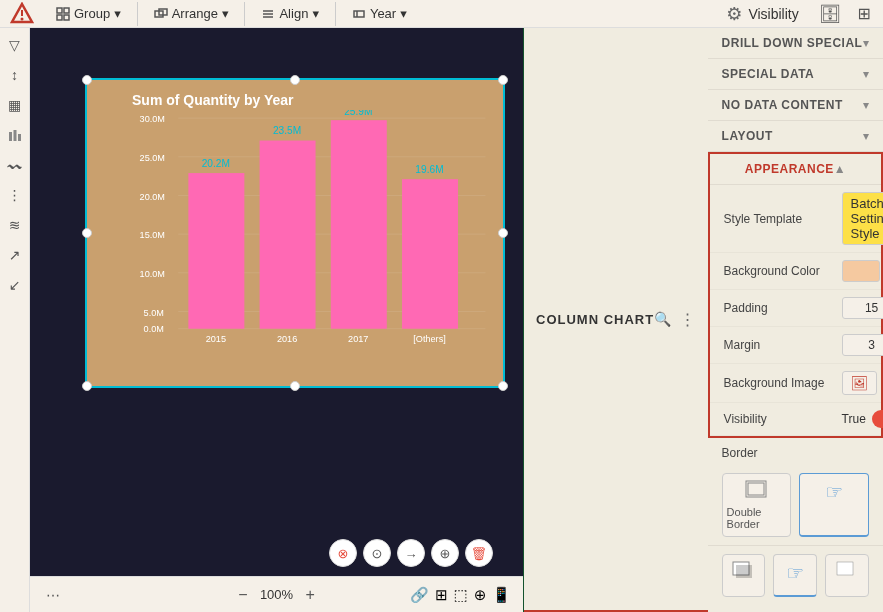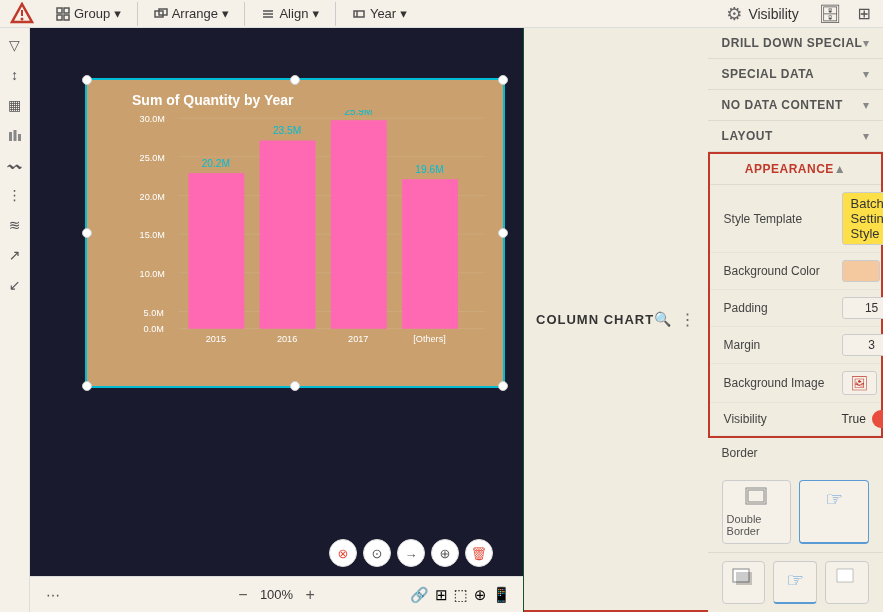--- a/index.html
+++ b/index.html
@@ -424,21 +424,21 @@
     }
 
     
     .border-section {
       padding: 8px 14px;
       border-bottom: 1px solid #e0dbd0;
     }
     .border-section-label {
       font-size: 12px;
       color: #444;
-      margin-bottom: 20px;
+      margin-bottom: 13px;
       font-weight: normal;
     }
     .border-options {
       display: flex;
       gap: 8px;
     }
     .border-option {
       flex: 1;
       background: #f5f0e8;
       border: 1px solid #ccc;

